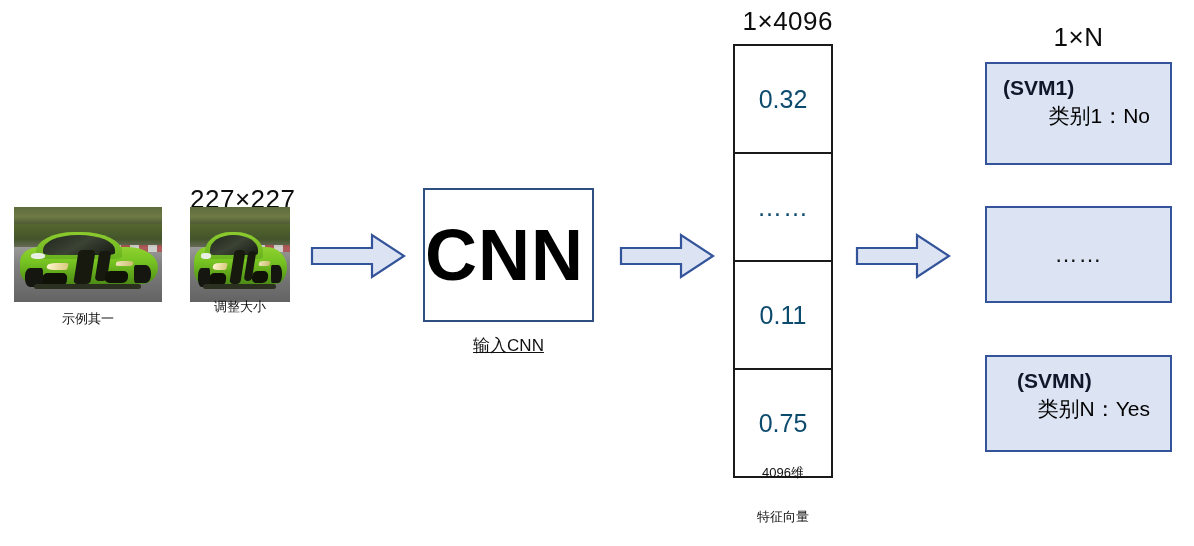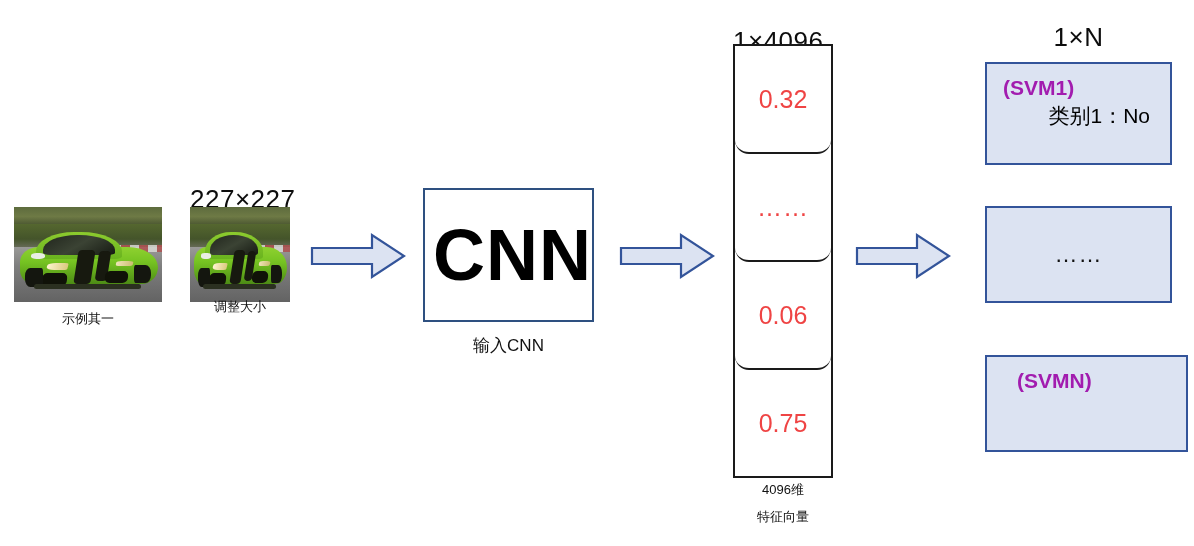--- a/index.html
+++ b/index.html
@@ -172,21 +172,21 @@
   
   .arrow-svg { display: block; }
 
   
   .cnn-box {
     border: 2px solid #2e5080;
     background: #ffffff;
     box-sizing: border-box;
     display: flex;
     align-items: center;
-    justify-content: flex-end;
+    justify-content: flex-start;
   }
   .cnn-text {
     font-size: 72px;
     font-weight: bold;
     letter-spacing: 1px;
     color: #000000;
     font-family: "Liberation Sans", "DejaVu Sans", sans-serif;
   }
 
   
@@ -197,42 +197,41 @@
     display: flex;
     flex-direction: column;
   }
   .vec-cell {
     flex: 1 1 0;
     display: flex;
     align-items: center;
     justify-content: center;
     border-bottom: 2px solid #1a1a1a;
     font-size: 25px;
-    color: #ef4444;
+    color: #0c4a6e;
     box-sizing: border-box;
-    border-radius: 14px;
   }
   .vec-cell:last-child { border-bottom: none; }
   .vec-cell.dots {
     font-size: 25px;
     letter-spacing: 1px;
   }
 
   
   .svm-box {
     box-sizing: border-box;
     background: #dce3f2;
     border: 2px solid #33549a;
     position: absolute;
     padding: 10px 16px;
   }
   .svm-title {
     font-size: 21px;
     font-weight: bold;
-    color: #a21caf;
+    color: #0f172a;
     line-height: 1.35;
     white-space: nowrap;
   }
   .svm-result {
     font-size: 21px;
     color: #000000;
     line-height: 1.35;
     white-space: nowrap;
     text-align: right;
     padding-right: 4px;
@@ -310,55 +309,56 @@
 
   <div class="abs" style="left:310px; top:232px;">
     <svg class="arrow-svg" width="96" height="48" viewBox="0 0 96 48" aria-hidden="true">
       <polygon points="2,16 62,16 62,3 94,24 62,45 62,32 2,32" fill="#dce3f2" stroke="#33549a" stroke-width="2.2" stroke-linejoin="miter"></polygon>
     </svg>
   </div>
 
   <div class="abs cnn-box" style="left:423px; top:188px; width:171px; height:134px;">
     <span class="cnn-text">CNN</span>
   </div>
-  <div class="abs cap-small" style="left:423px; top:334px; width:171px;">输入CNN</div>
+  <div class="abs cap-small" style="left:423px; top:334px; width:171px;text-decoration:underline;">输入CNN</div>
 
   <div class="abs" style="left:619px; top:232px;">
     <svg class="arrow-svg" width="96" height="48" viewBox="0 0 96 48" aria-hidden="true">
       <polygon points="2,16 62,16 62,3 94,24 62,45 62,32 2,32" fill="#dce3f2" stroke="#33549a" stroke-width="2.2" stroke-linejoin="miter"></polygon>
     </svg>
   </div>
 
-  <div class="abs dim-label" style="left:733px; top:6px; width:100px; text-align:left;margin-top:20px;">1×4096</div>
+  <div class="abs dim-label" style="left:733px; top:6px; width:100px; text-align:right;">1×4096</div>
 
   <div class="abs vec" style="left:733px; top:44px; width:100px; height:434px;">
     <div class="vec-cell">0.32</div>
     <div class="vec-cell dots">……</div>
-    <div class="vec-cell">0.06</div>
+    <div class="vec-cell">0.11</div>
     <div class="vec-cell">0.75</div>
   </div>
 
-  <div class="abs cap" style="left:733px; top:481px; width:100px;">4096维</div>
+  <div class="abs cap" style="left:733px; top:464px; width:100px;">4096维</div>
   <div class="abs cap" style="left:733px; top:508px; width:100px;">特征向量</div>
 
   <div class="abs" style="left:855px; top:232px;">
     <svg class="arrow-svg" width="96" height="48" viewBox="0 0 96 48" aria-hidden="true">
       <polygon points="2,16 62,16 62,3 94,24 62,45 62,32 2,32" fill="#dce3f2" stroke="#33549a" stroke-width="2.2" stroke-linejoin="miter"></polygon>
     </svg>
   </div>
 
   <div class="abs dim-label" style="left:985px; top:22px; width:187px; text-align:center;">1×N</div>
 
   <div class="svm-box" style="left:985px; top:62px; width:187px; height:103px;">
     <div class="svm-title">(SVM1)</div>
     <div class="svm-result">类别1：No</div>
   </div>
 
   <div class="svm-box" style="left:985px; top:206px; width:187px; height:97px; padding:0;">
     <div class="svm-dots">……</div>
   </div>
 
-  <div class="svm-box" style="left:985px; top:355px; width:203px; height:97px;padding-left:30px;">
+  <div class="svm-box" style="left:985px; top:355px; width:187px; height:97px;padding-left:30px;">
     <div class="svm-title">(SVMN)</div>
+    <div class="svm-result">类别N：Yes</div>
   </div>
 
 
 </div>
 
 </body></html>

